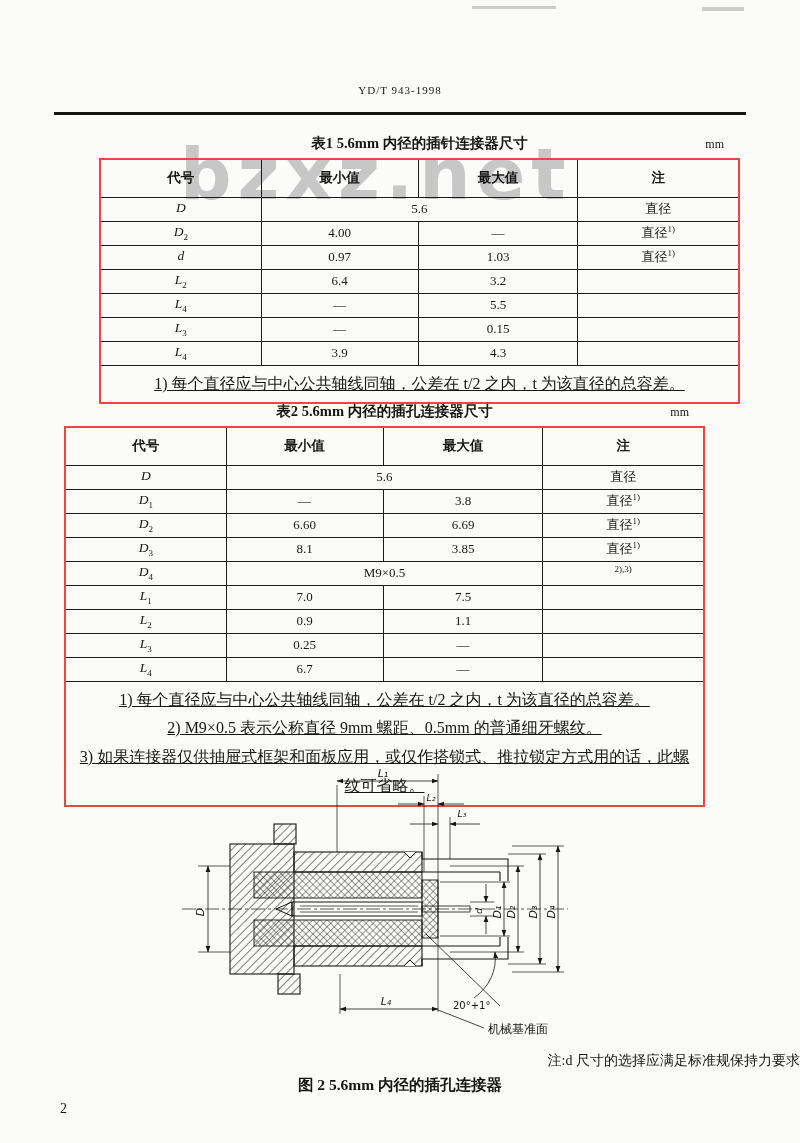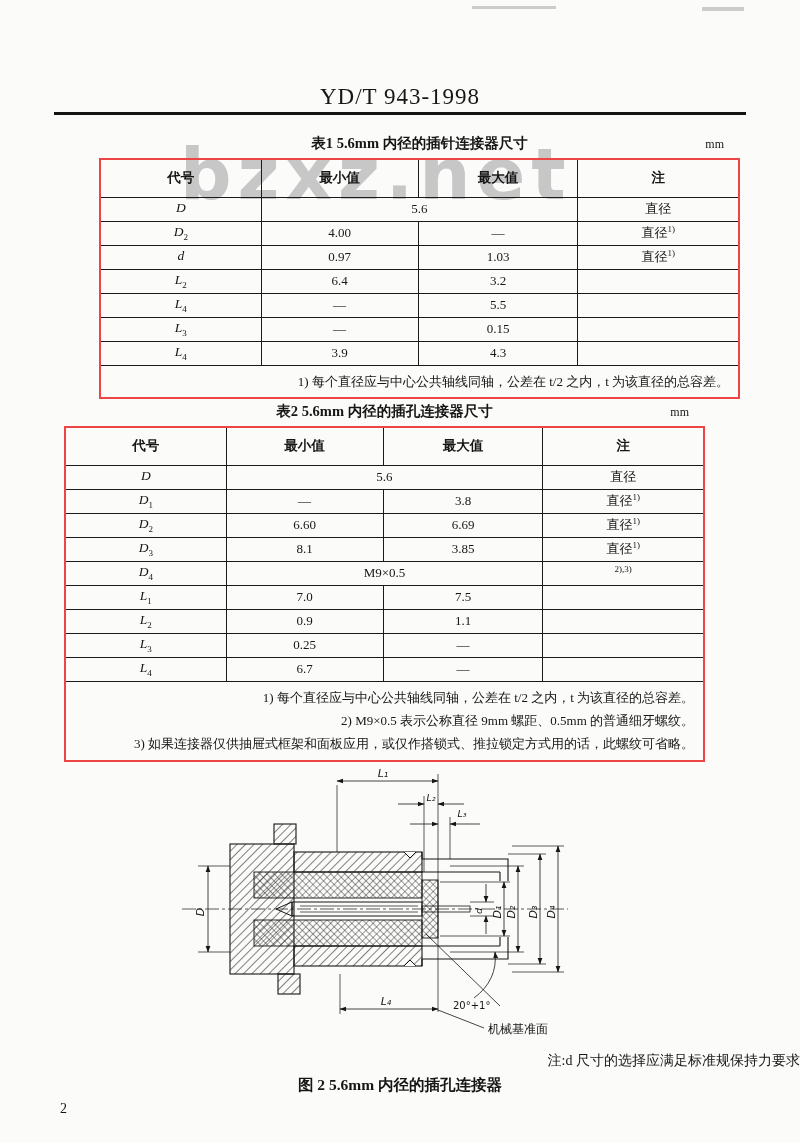--- a/index.html
+++ b/index.html
@@ -10,21 +10,21 @@
     font-family: "Liberation Serif", "DejaVu Serif", serif;
     color: #161616;
     overflow: hidden;
   }
   .noise { position:absolute; background:#cccccc; }
   .n1 { left:472px; top:6px; width:84px; height:3px; }
   .n2 { left:702px; top:7px; width:42px; height:4px; }
 
   .doc-header {
     position:absolute; top:84px; left:0; width:100%;
-    text-align:center; font-size:23px; letter-spacing:1px;
+    text-align:center; font-size:11px; letter-spacing:1px;
   }
   .top-rule {
     position:absolute; left:54px; top:112px; width:692px; height:3px;
     background:#141414;
   }
   .watermark {
     position:absolute; left:180px; top:138px;
     font-family:"DejaVu Sans", sans-serif;
     font-weight:bold; font-size:72px; line-height:1;
     letter-spacing:6px; color:#c7c7c7; z-index:0;
@@ -38,22 +38,22 @@
   .tbl-unit { position:absolute; right:16px; top:3px; font-weight:normal;
     font-size:12px; }
   table { width:100%; border-collapse:collapse; border:2px solid #ef4444;
     background:transparent; }
   th, td { border:1px solid #1a1a1a; text-align:center; font-size:13px;
     height:24px; padding:0 2px; }
   th { height:38px; font-size:13.5px; font-weight:bold; }
   td.code-cell i { font-size:13.5px; }
   td.code-cell sub { font-size:9px; }
   sup { font-size:9px; }
-  td.footnote-cell { text-align:right; padding:4px 9px; font-size:13px;
-    height:auto; line-height:1.8; }
+  td.footnote-cell { text-align:center; padding:4px 9px; font-size:16px;
+    height:auto; line-height:1.8;text-decoration:underline; }
   .col-code { width:25.2%; } .col-min { width:24.6%; }
   .col-max { width:25.0%; } .col-note { width:25.2%; }
 
   .figure-wrap { position:absolute; left:168px; top:760px; width:470px;
     height:290px; z-index:1; }
   .fig-note { position:absolute; top:1052px; left:0; width:100%;
     text-align:right; font-size:14px; z-index:1; }
   .fig-caption { position:absolute; top:1075px; left:0; width:100%;
     text-align:center; font-size:15.5px; font-weight:bold; z-index:1; }
   .page-number { position:absolute; left:60px; top:1101px; font-size:14px; }

